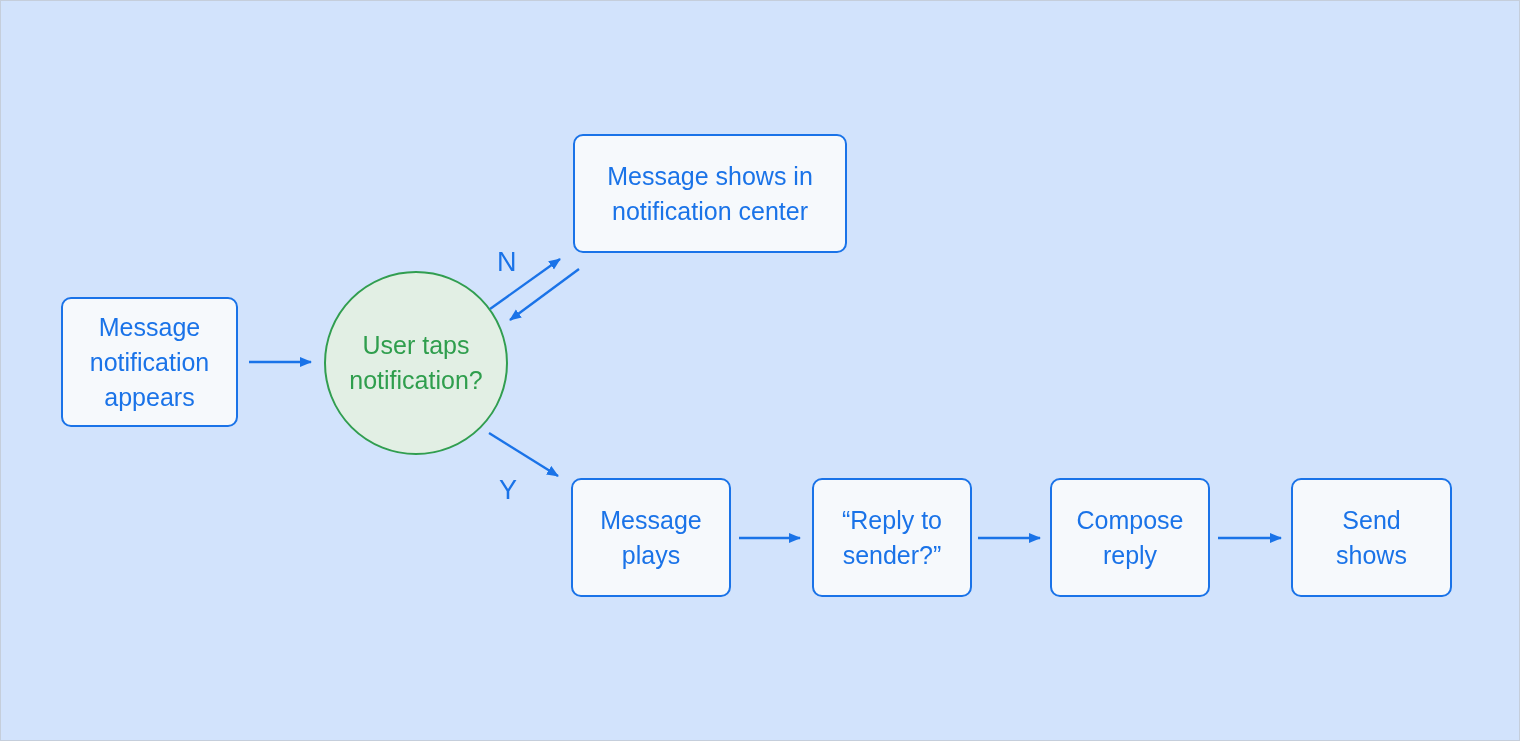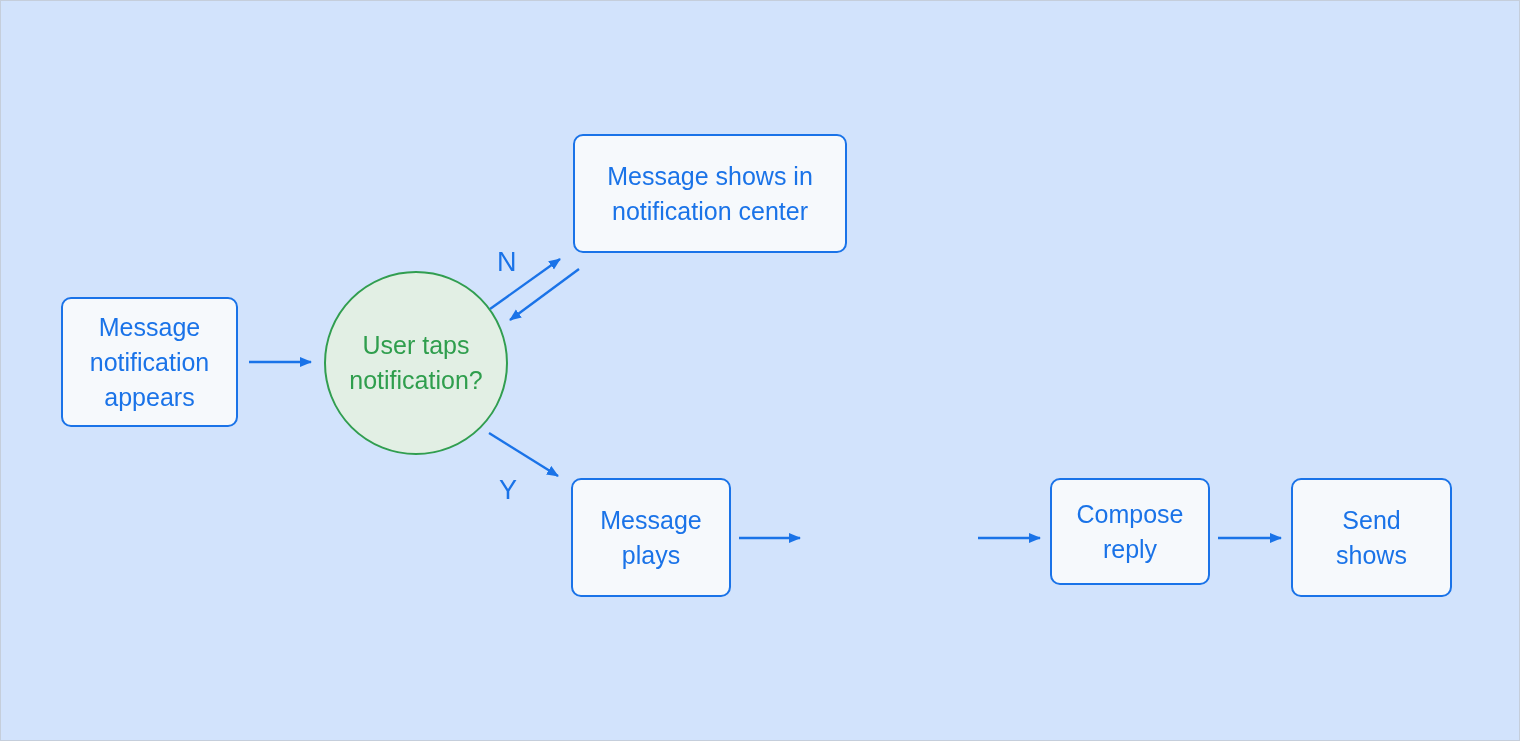--- a/index.html
+++ b/index.html
@@ -59,21 +59,21 @@
     color: var(--arrow, #1a73e8);
     font-size: 27px;
     line-height: 27px;
   }
   
   .n-start    { left: 60px;   top: 296px; width: 177px; height: 130px; }
   .n-decision { left: 323px;  top: 270px; width: 184px; height: 184px; }
   .n-nocenter { left: 572px;  top: 133px; width: 274px; height: 119px; }
   .n-plays    { left: 570px;  top: 477px; width: 160px; height: 119px; }
   .n-reply    { left: 811px;  top: 477px; width: 160px; height: 119px; }
-  .n-compose  { left: 1049px; top: 477px; width: 160px; height: 107px; }
+  .n-compose  { left: 1049px; top: 477px; width: 160px; height: 119px; }
   .n-send     { left: 1290px; top: 477px; width: 161px; height: 119px; }
   .l-n { left: 496px; top: 248px; }
   .l-y { left: 498px; top: 476px; }
 </style>
 </head>
 <body>
 
 <div class="canvas">
 
   <svg class="arrow-layer" viewBox="0 0 1520 741">
@@ -97,20 +97,22 @@
 
   <div class="node rect-node n-nocenter">Message shows in
 notification center</div>
 
   <div class="node decision-node n-decision">User taps
 notification?</div>
 
   <div class="node rect-node n-plays">Message
 plays</div>
 
+  <div class="node rect-node n-reply">“Reply to
+sender?”</div>
 
   <div class="node rect-node n-compose">Compose
 reply</div>
 
   <div class="node rect-node n-send">Send
 shows</div>
 
   <div class="edge-label l-n">N</div>
 
   <div class="edge-label l-y">Y</div>

